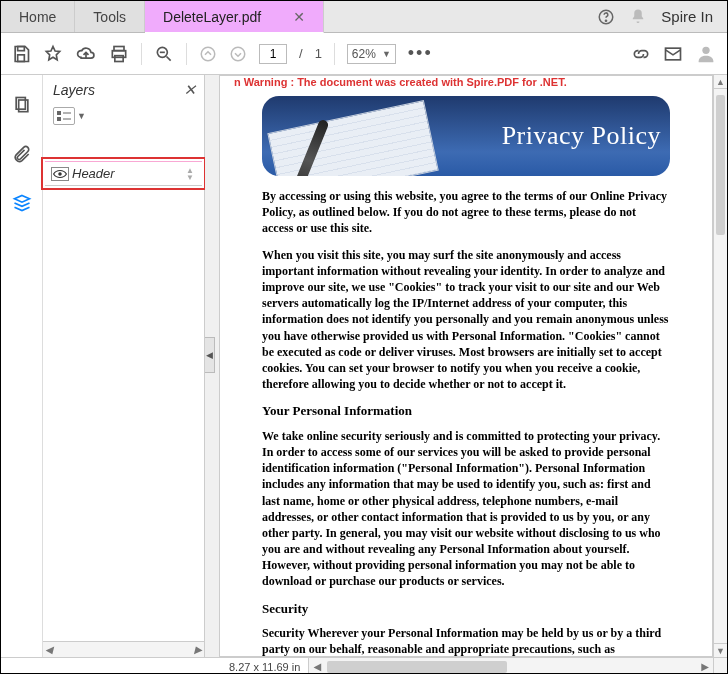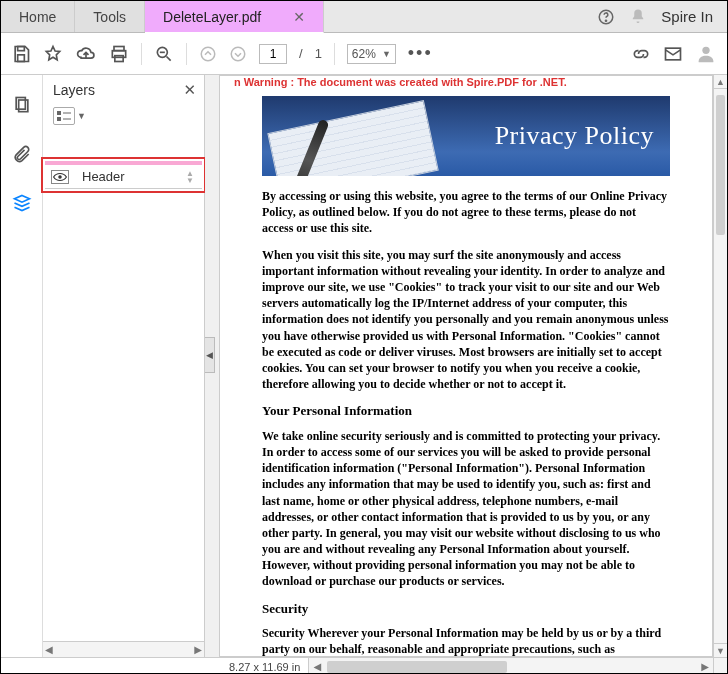--- a/index.html
+++ b/index.html
@@ -88,20 +88,21 @@
     gap: 26px;
     border-right: 1px solid #ddd;
   }
   .left-rail .ic { color: #555; }
   .left-rail .ic.active { color: #0a84ff; }
   .layers-panel {
     width: 162px;
     border-right: 1px solid #ccc;
     display: flex;
     flex-direction: column;
+    font-style: italic;
   }
   .layers-head {
     display: flex; align-items: center; justify-content: space-between;
     padding: 6px 8px 6px 10px;
     font-size: 14px;
     color: #333;
   }
   .layers-tools {
     display: flex; align-items: center; padding: 2px 8px 8px 10px;
   }
@@ -115,23 +116,23 @@
   }
   .layer-row-wrap {
     margin: 24px 0 0 0;
     border: 2px solid #d33;
     padding: 2px 2px;
     position: relative;
     left: -2px;
     width: calc(100% + 4px);
   }
   .layer-row {
-    display:flex; align-items:center; gap: 13px;
+    display:flex; align-items:center; gap: 3px;
     padding: 4px 6px;
-    border-top: 4px solid #f9a8d4;
+    border-top: 1px solid #f9a8d4;
     border-bottom: 1px solid #ccc;
   }
   .eye-box {
     width: 18px; height: 14px; border:1px solid #888; display:flex;
     align-items:center; justify-content:center;
   }
   .layer-label { font-size: 13px; color:#333; }
   .layer-row .chev {
     margin-left:auto; width:12px; display:flex; flex-direction:column;
     align-items:center; color:#aaa; font-size:8px; line-height:7px;
@@ -161,21 +162,21 @@
     padding: 0 14px 0 14px;
   }
   .warning {
     color:#d33; font-size:11px; font-weight:bold; padding-bottom:4px;
     white-space: nowrap;
   }
   .hero {
     height:80px; margin: 4px 28px 12px 28px;
     background: linear-gradient(180deg,#1f3a6e 0%, #3d6bb3 70%, #2a5aa6 100%);
     position:relative; display:flex; align-items:center; justify-content:flex-end;
-    padding-right:16px; overflow:hidden;
+    padding-right:9px; overflow:hidden;border-radius:17px;
   }
   .hero-title {
     color:#fff; font-size:26px; font-family: Georgia, 'Times New Roman', serif;
     letter-spacing:0.5px;
   }
   .hero-art {
     position:absolute; left:10px; bottom:-6px; width:160px; height:70px;
     transform: rotate(-12deg); 
   }
   .hero-art .paper {

